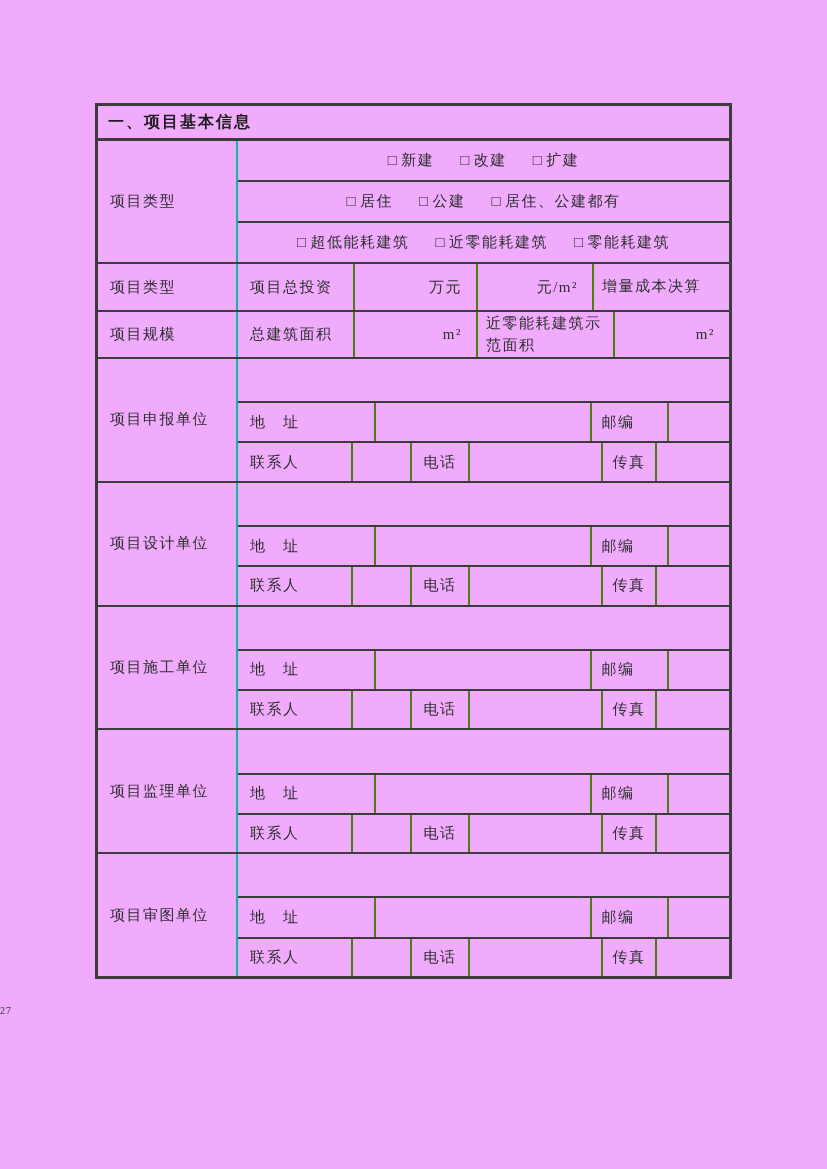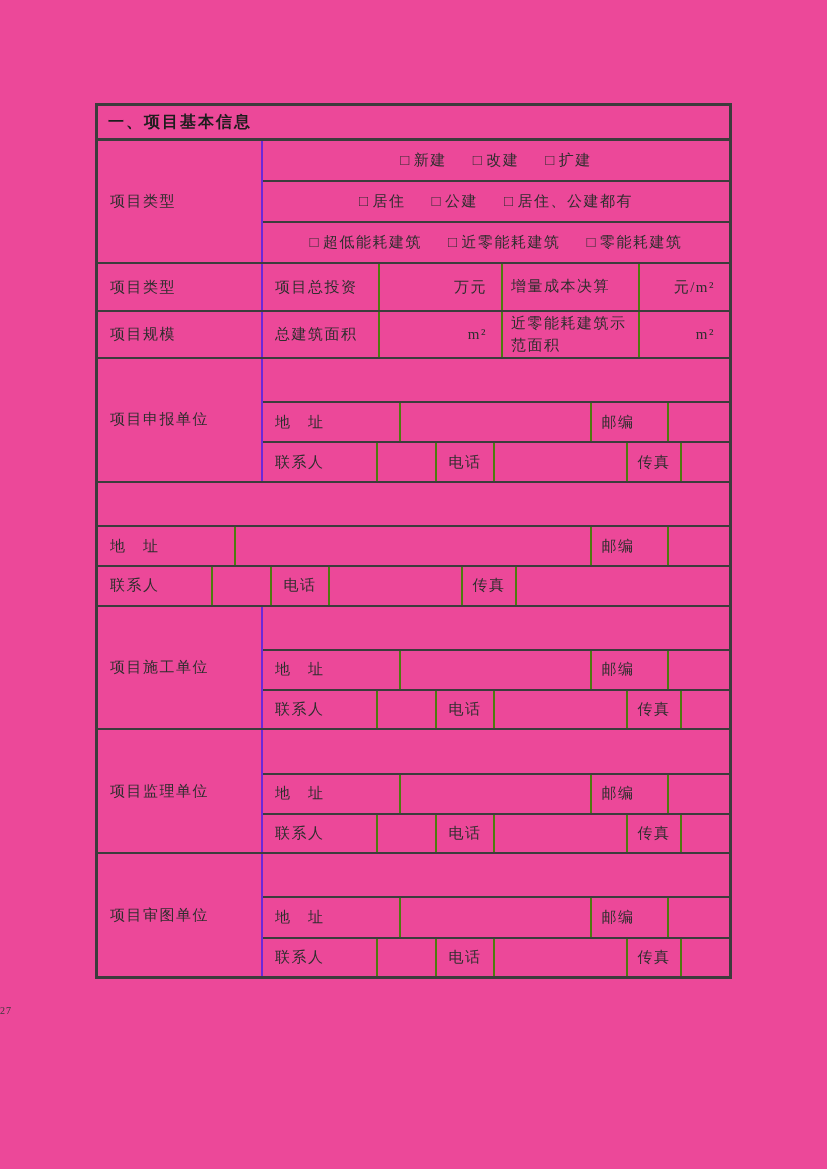--- a/index.html
+++ b/index.html
@@ -3,21 +3,21 @@
 <meta charset="utf-8">
 <style>
   * { margin: 0; padding: 0; box-sizing: border-box; }
   html, body { background: #ffffff; }
   body {
     width: 827px; height: 1169px;
     position: relative;
     font-family: "Liberation Serif", "DejaVu Serif", serif;
     color: #2e2e2e;
   }
-  .page { position: absolute; inset: 0; background: #ec4899; }
+  .page { position: absolute; inset: 0; background: #f0abfc; }
 
   .doc-table {
     position: absolute;
     left: 95px; top: 103px;
     width: 637px; height: 876px;
     border: 3px solid #3c3c3c;
     display: flex; flex-direction: column;
     font-size: 15px;
     letter-spacing: 1.5px;
   }
@@ -30,22 +30,22 @@
   .cl { border-left: 2px solid #4d7c0f; }
   .ct { border-top: 2px solid #3c3c3c; }
 
   .title-row { height: 32px; flex: none; align-items: center; }
   .title-row .t {
     font-weight: bold; font-size: 16px; letter-spacing: 2px;
     padding-left: 10px; color: #1d1d1d;
   }
 
   .label-col {
-    width: 165px; flex: none;
-    border-right: 2px solid #6d28d9;
+    width: 140px; flex: none;
+    border-right: 2px solid #14b8a6;
     display: flex; align-items: center;
     padding-left: 12px;
   }
   .content-col { flex: 1; display: flex; flex-direction: column; min-width: 0; }
 
   
   .type-sect { height: 124px; flex: none; }
   .opt-row { flex: 1; display: flex; align-items: center; justify-content: center; gap: 26px; }
   .opt { display: inline-flex; align-items: center; white-space: nowrap; }
   .cb { margin-right: 3px; font-size: 15px; }
@@ -141,24 +141,24 @@
         </div>
       </div>
     </div>
 
     <div class="trow sect cost-sect">
       <div class="label-col">项目类型</div>
       <div class="cell w1 fld-label">项目总投资</div>
       <div class="cell w2 cl unit-cell">
           <span>万元</span>
         </div>
-      <div class="cell w3 cl">增量成本决算</div>
       <div class="cell w4 cl unit-cell">
           <span>元/m²</span>
         </div>
+      <div class="cell w3 cl">增量成本决算</div>
     </div>
 
     <div class="trow sect scale-sect">
       <div class="label-col">项目规模</div>
       <div class="cell w1 fld-label">总建筑面积</div>
       <div class="cell w2 cl unit-cell">
           <span>m²</span>
         </div>
       <div class="cell w3 cl wrap2">近零能耗建筑示范面积</div>
       <div class="cell w4 cl unit-cell">
@@ -183,20 +183,21 @@
           <div class="cell uc2 cl"></div>
           <div class="cell uc3 cl">电话</div>
           <div class="cell uc4 cl"></div>
           <div class="cell ua3 cl">传真</div>
           <div class="cell ua4 cl"></div>
         </div>
       </div>
     </div>
 
     <div class="trow sect unit-sect">
+      <div class="label-col">项目设计单位</div>
       <div class="content-col">
         <div class="trow u-name">
             <div class="cell w4"></div>
           </div>
         <div class="trow u-addr ct">
           <div class="cell ua1">地　址</div>
           <div class="cell ua2 cl"></div>
           <div class="cell ua3 cl">邮编</div>
           <div class="cell ua4 cl"></div>
         </div>

